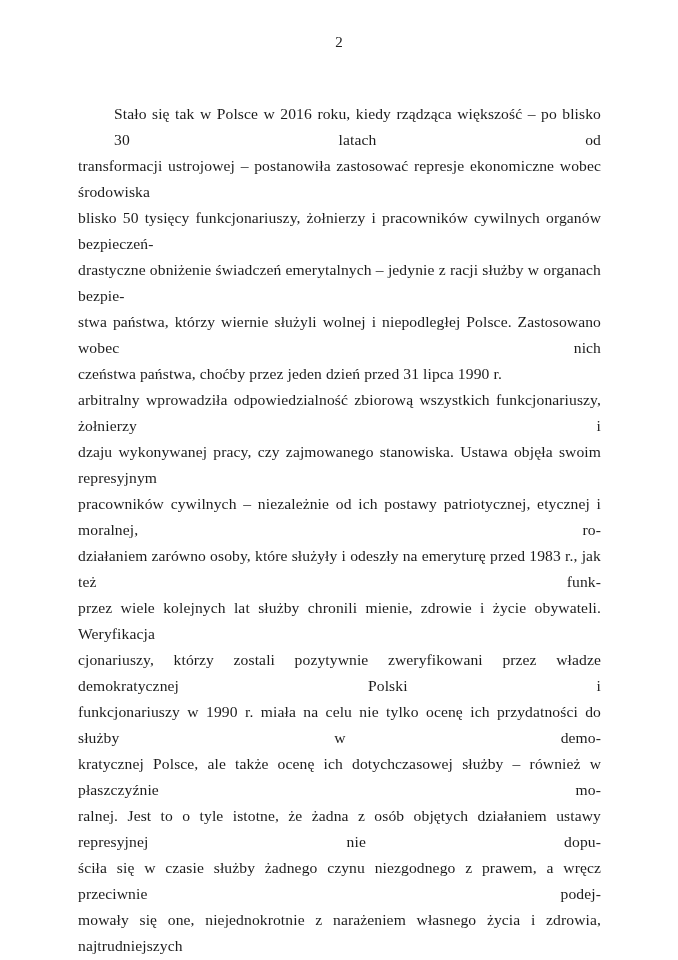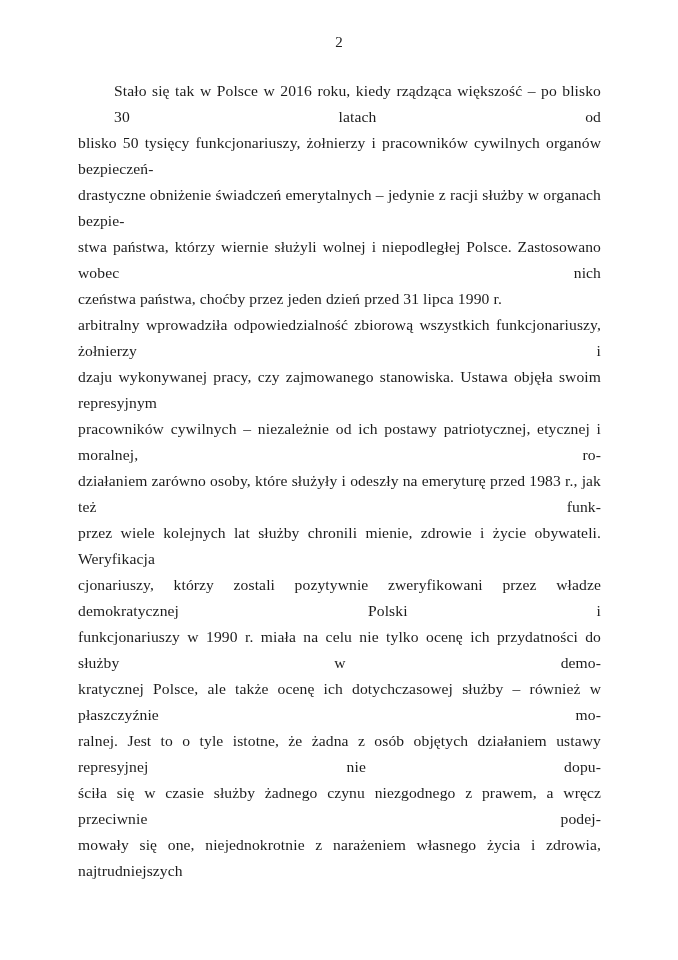--- a/index.html
+++ b/index.html
@@ -39,34 +39,36 @@
     margin: 0;
     padding: 0;
   }
   .line {
     text-align: justify;
     text-align-last: justify;
     white-space: normal;
   }
   .line.first {
     padding-left: 36px;
+    margin-top: 23px;
   }
   .line.last {
     text-align: center;
     text-align-last: left;
   }
 </style>
 </head>
 <body>
 
 <div class="page">
   <div class="page-number">2</div>
   <div class="doc-body" id="doc-body">
       <div class="paragraph">
         <div class="line first">Stało się tak w Polsce w 2016 roku, kiedy rządząca większość – po blisko 30 latach od</div>
+        <div class="line">transformacji ustrojowej – postanowiła zastosować represje ekonomiczne wobec środowiska</div>
         <div class="line">blisko 50 tysięcy funkcjonariuszy, żołnierzy i pracowników cywilnych organów bezpieczeń-</div>
         <div class="line">drastyczne obniżenie świadczeń emerytalnych – jedynie z racji służby w organach bezpie-</div>
         <div class="line">stwa państwa, którzy wiernie służyli wolnej i niepodległej Polsce. Zastosowano wobec nich</div>
         <div class="line last">czeństwa państwa, choćby przez jeden dzień przed 31 lipca 1990 r.</div>
       </div>
       <div class="paragraph">
         <div class="line">arbitralny wprowadziła odpowiedzialność zbiorową wszystkich funkcjonariuszy, żołnierzy i</div>
         <div class="line">dzaju wykonywanej pracy, czy zajmowanego stanowiska. Ustawa objęła swoim represyjnym</div>
         <div class="line">pracowników cywilnych – niezależnie od ich postawy patriotycznej, etycznej i moralnej, ro-</div>
         <div class="line">działaniem zarówno osoby, które służyły i odeszły na emeryturę przed 1983 r., jak też funk-</div>

